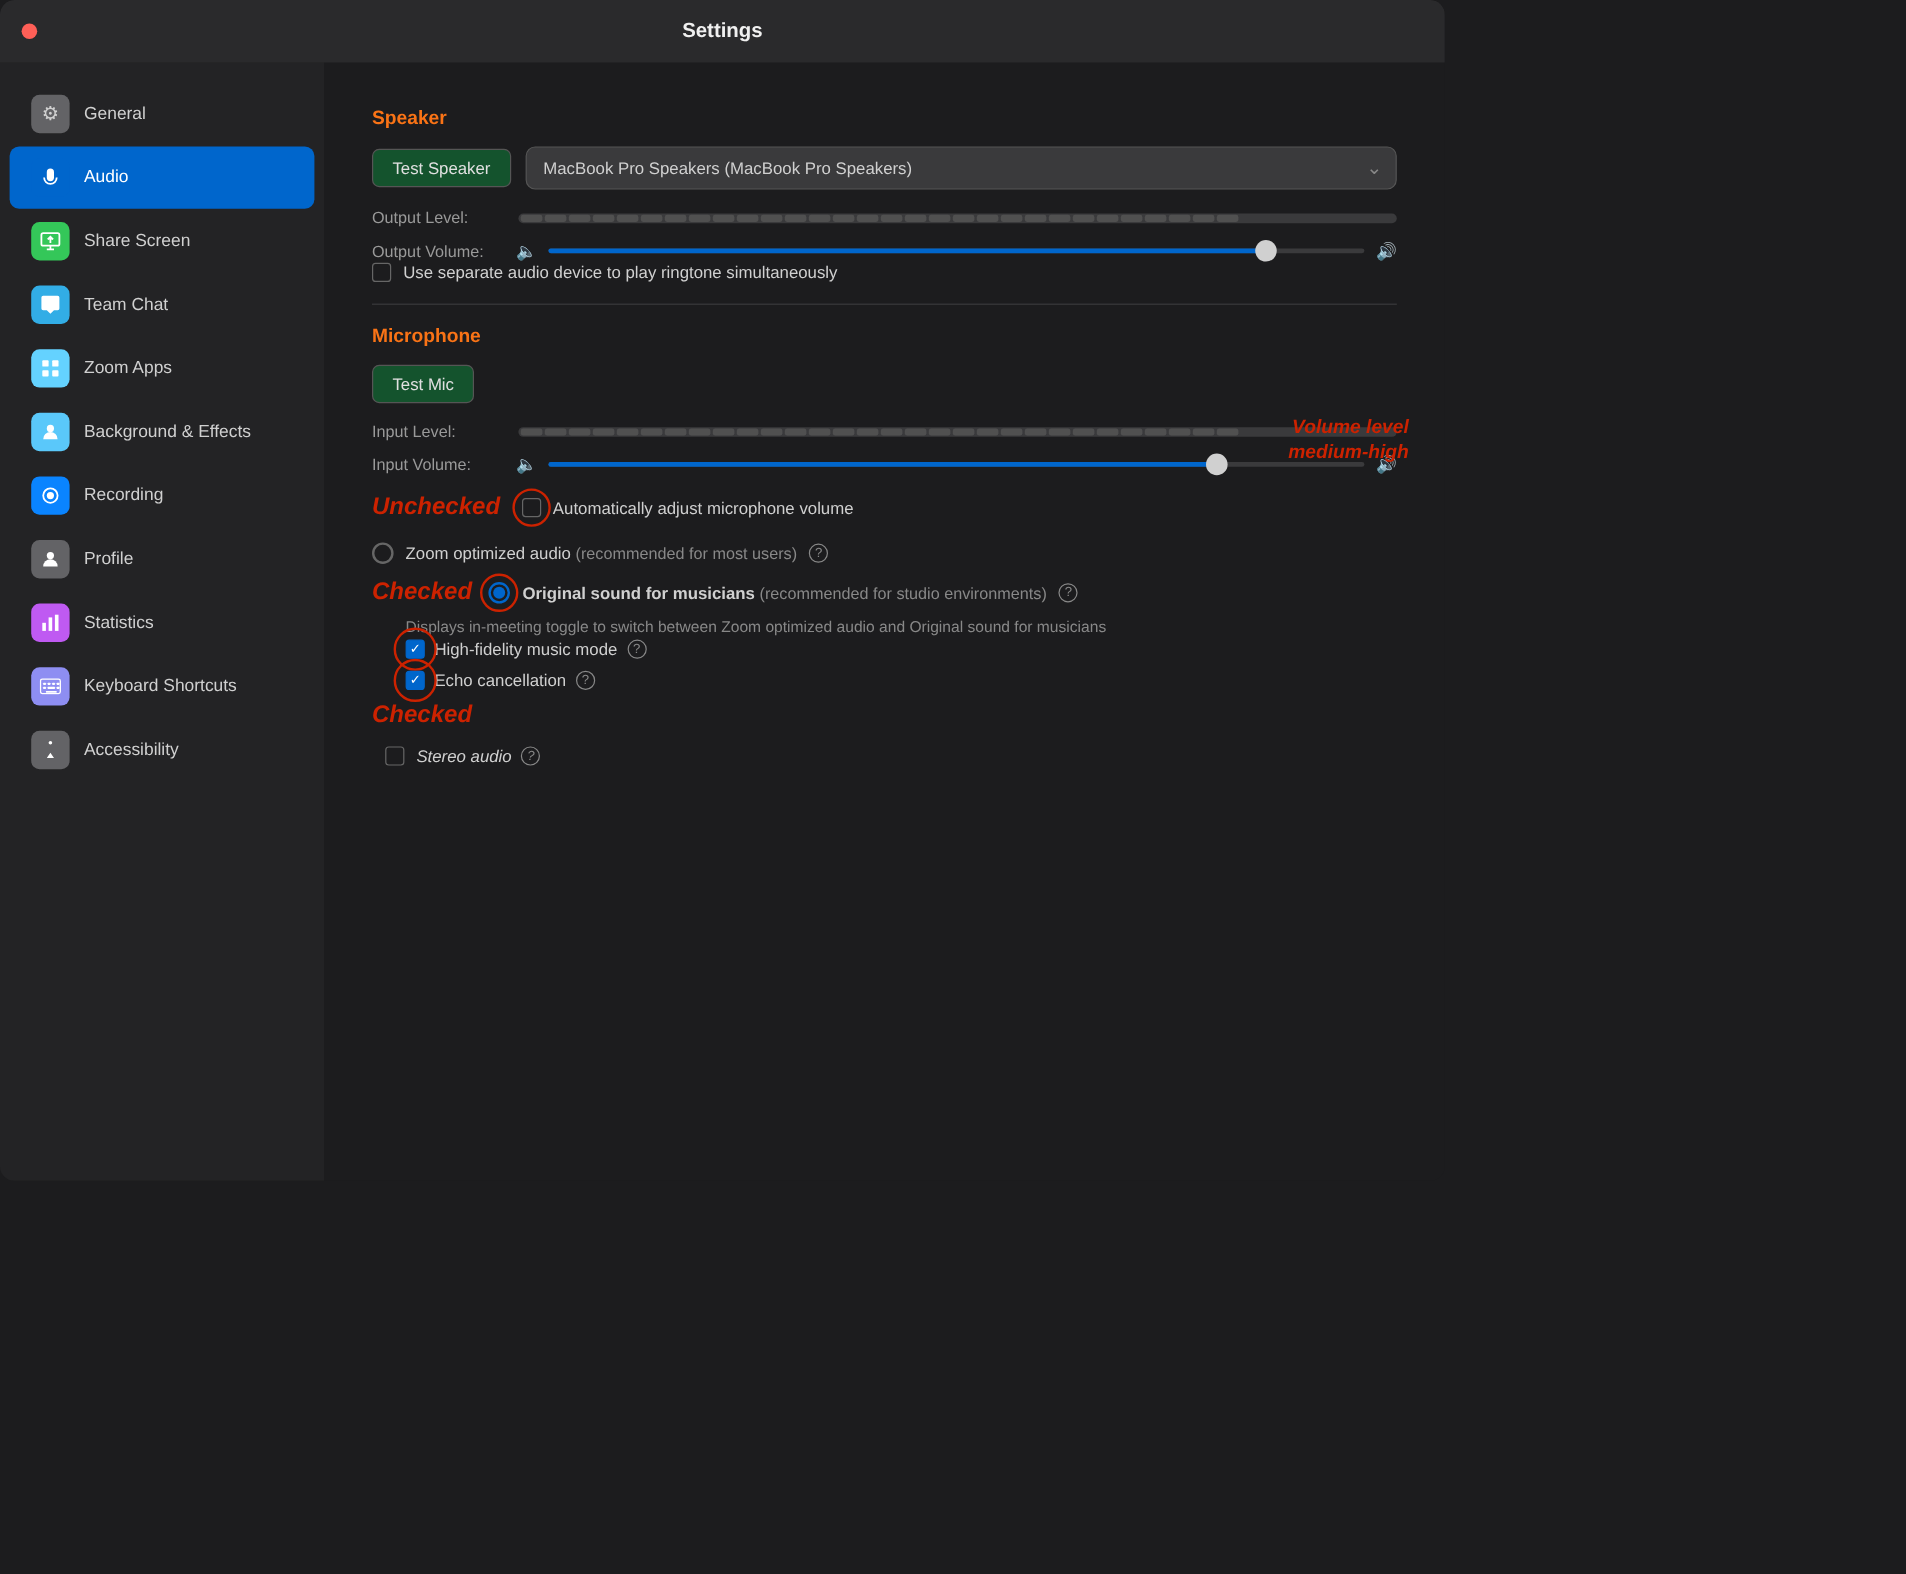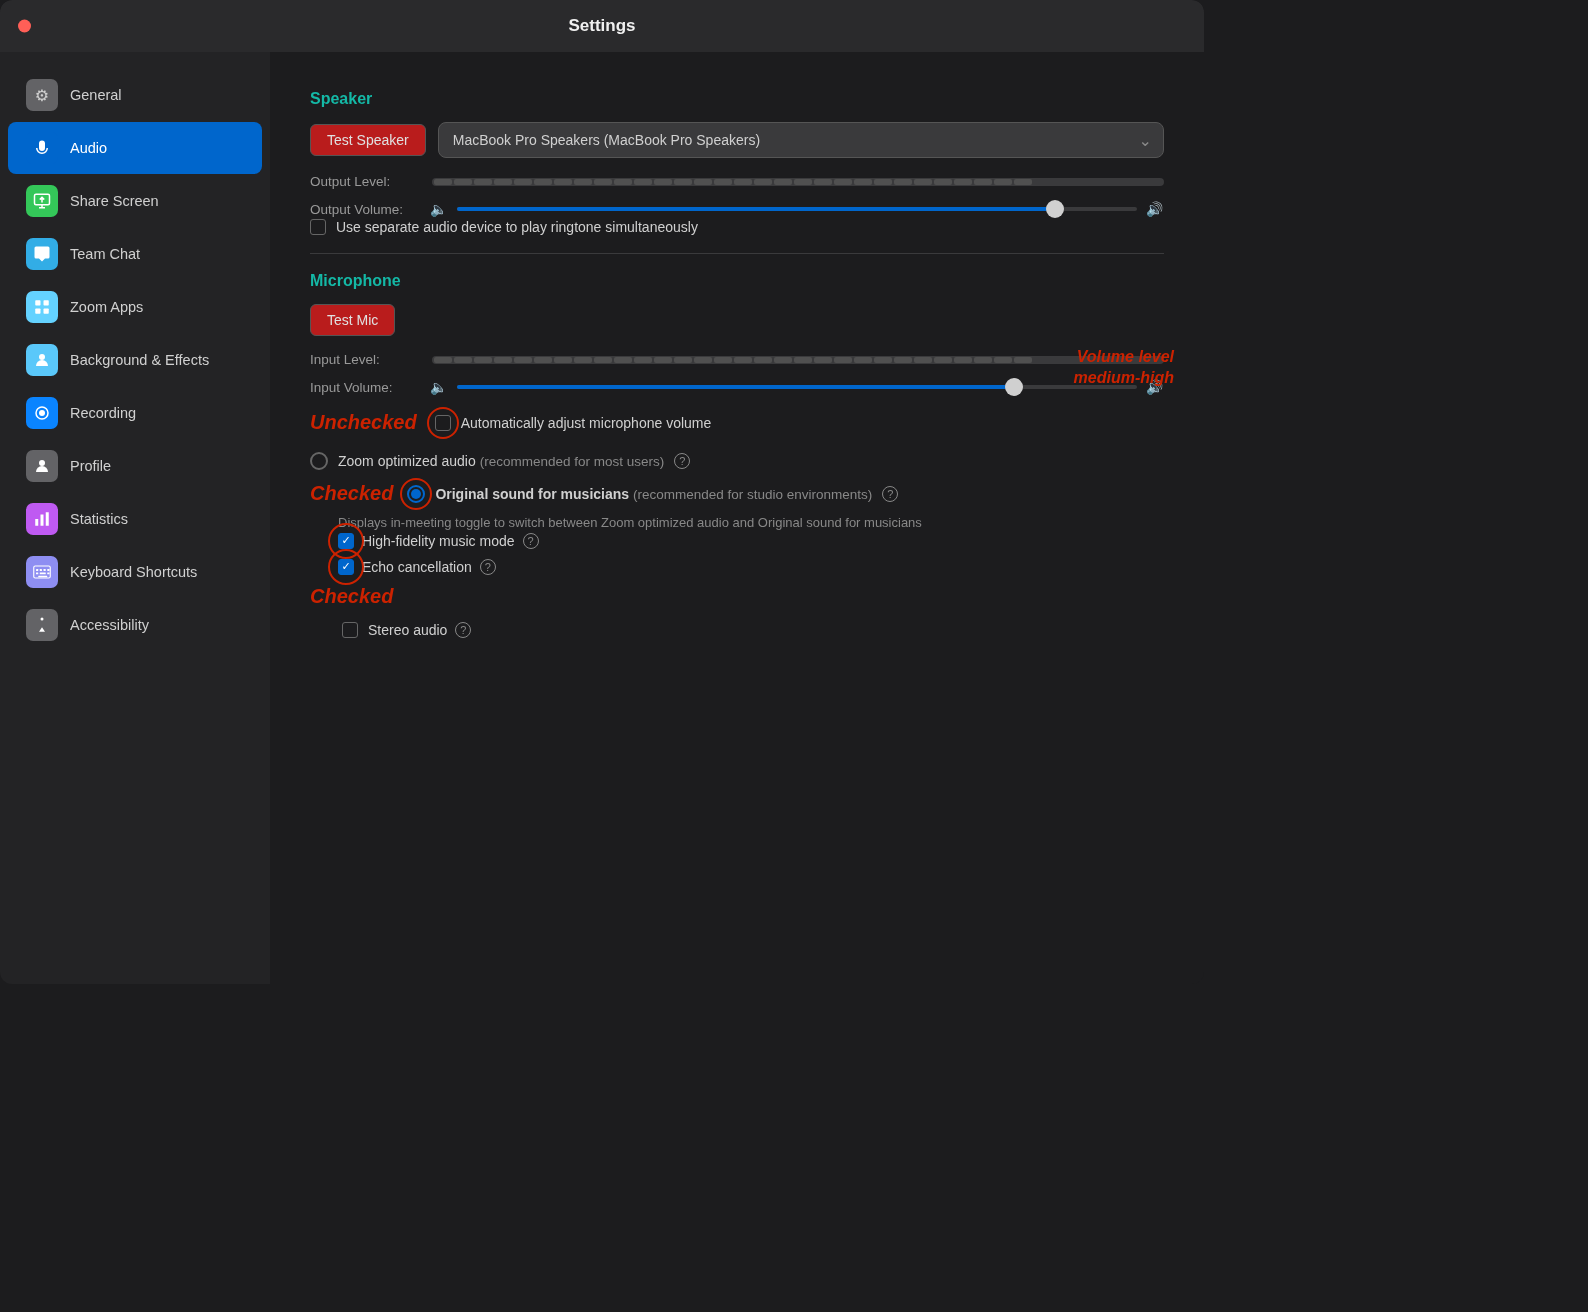--- a/index.html
+++ b/index.html
@@ -96,34 +96,34 @@
       flex: 1;
       background: #1c1c1e;
       padding: 30px 40px;
       overflow-y: auto;
     }
 
     
     .section-header {
       font-size: 16px;
       font-weight: 700;
-      color: #14b8a6;
+      color: #f97316;
       margin-bottom: 14px;
       margin-top: 8px;
     }
 
     
     .device-row {
       display: flex;
       align-items: center;
       gap: 12px;
       margin-bottom: 16px;
     }
     .test-btn {
-      background: #b91c1c;
+      background: #14532d;
       color: #e0e0e0;
       border: 1px solid #555;
       border-radius: 6px;
       padding: 7px 16px;
       font-size: 14px;
       cursor: pointer;
       white-space: nowrap;
       font-weight: 500;
     }
 
@@ -636,20 +636,20 @@
         <div class="checkbox-box checked">✓</div>
       </div>
       <span class="checkbox-label">Echo cancellation</span>
       <div class="help-icon" style="margin-left:8px;">?</div>
     </div>
 
     <div style="position:relative; margin-left:0; margin-bottom:14px;">
       <span class="annotation" style="margin-left:0;">Checked</span>
     </div>
 
-    <div style="display:flex; align-items:flex-end; margin-bottom:10px; margin-left:32px;">
+    <div style="display:flex; align-items:flex-end; margin-bottom:10px; margin-left:11px;font-style:italic;">
       <div class="checkbox-box" style="margin-right:10px;"></div>
       <span class="checkbox-label">Stereo audio</span>
       <div class="help-icon" style="margin-left:8px;">?</div>
     </div>
 
   </div>
 </div>
 
 </body></html>

